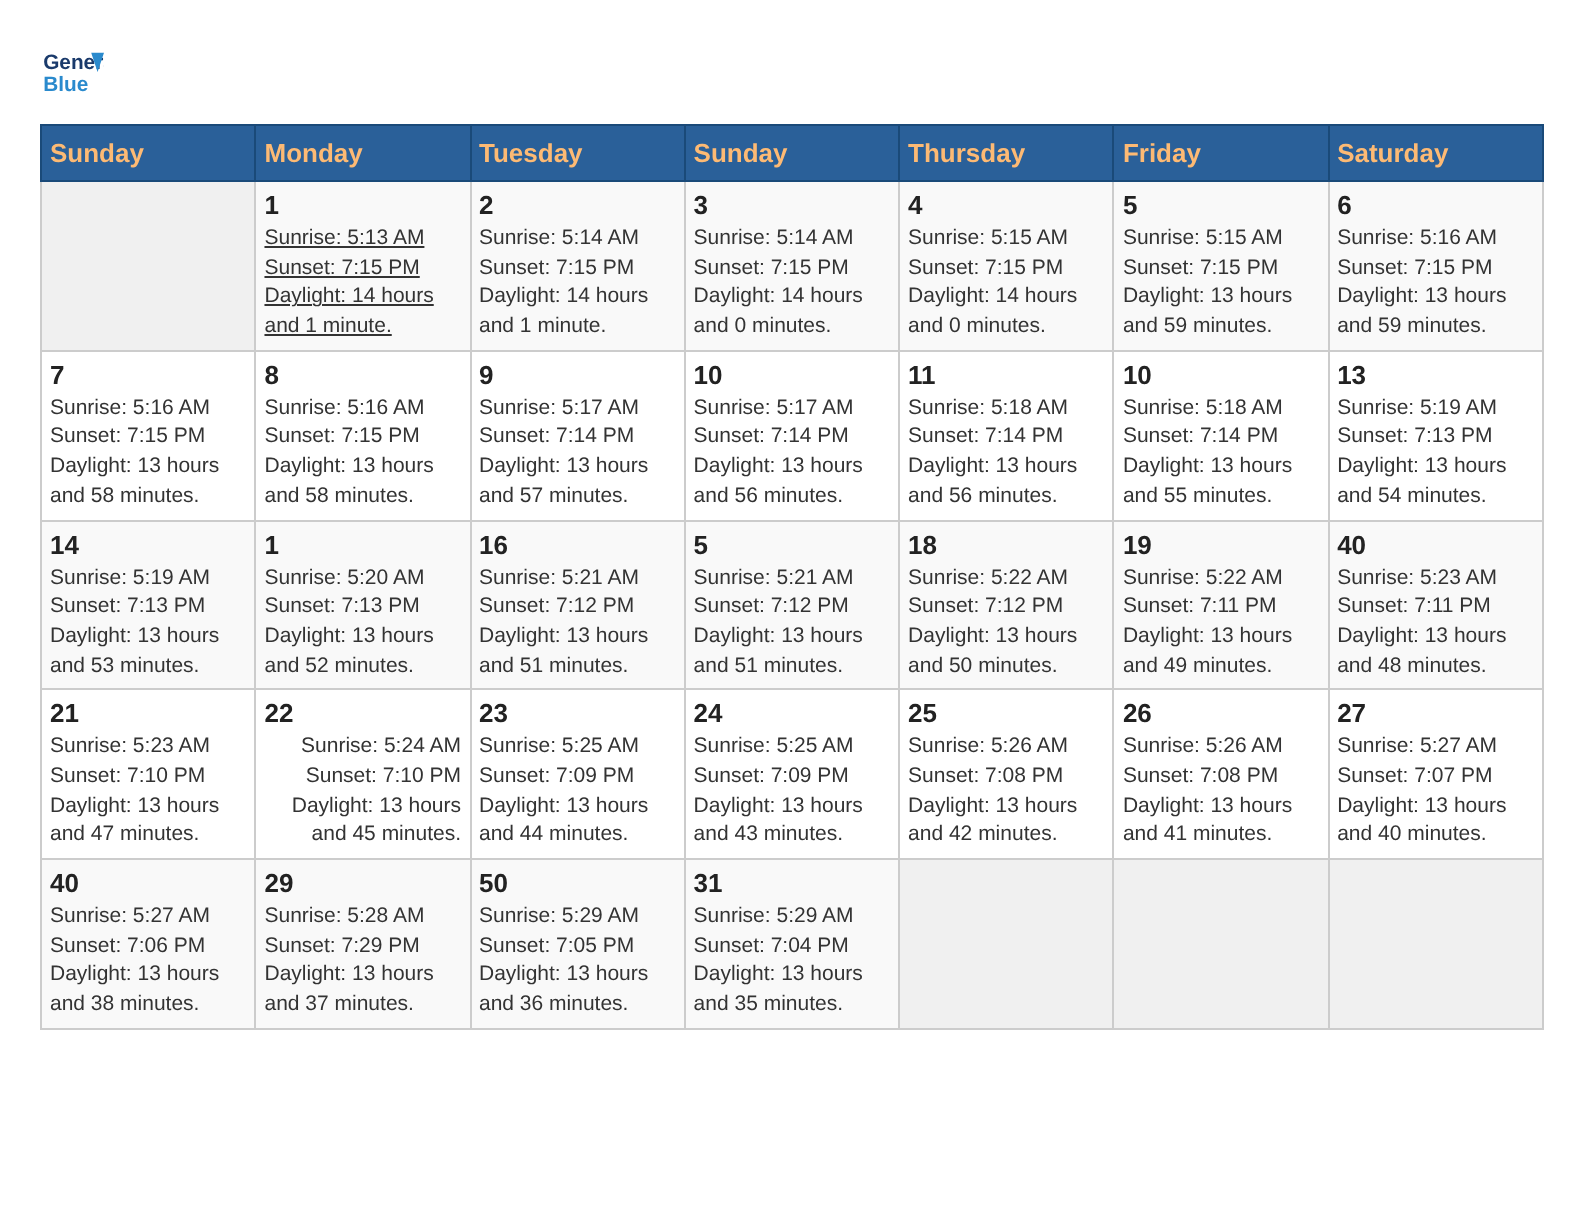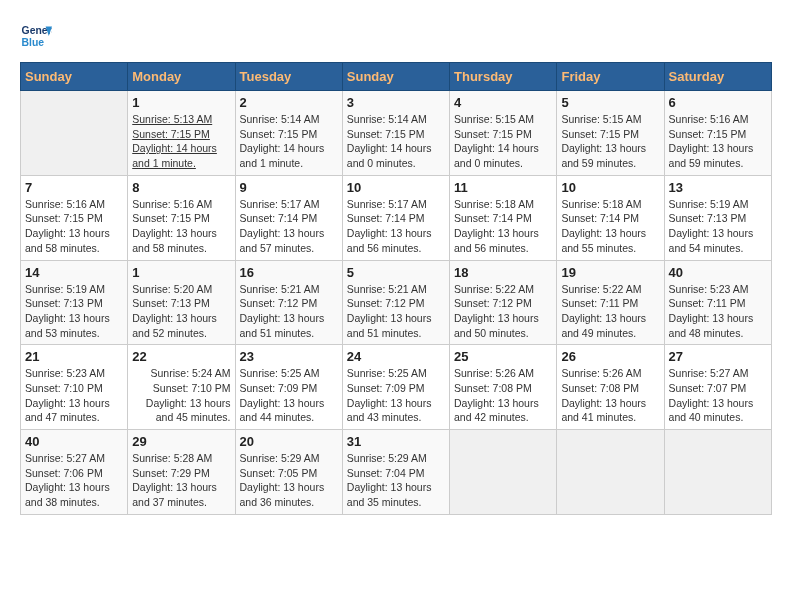--- a/index.html
+++ b/index.html
@@ -317,21 +317,21 @@
 and 38 minutes.</div>
         </td>
         <td>
           <span class="day-number">29</span>
           <div class="day-info" style="white-space: pre-line;">Sunrise: 5:28 AM
 Sunset: 7:29 PM
 Daylight: 13 hours
 and 37 minutes.</div>
         </td>
         <td>
-          <span class="day-number">20</span>
+          <span class="day-number">50</span>
           <div class="day-info" style="white-space: pre-line;">Sunrise: 5:29 AM
 Sunset: 7:05 PM
 Daylight: 13 hours
 and 36 minutes.</div>
         </td>
         <td>
           <span class="day-number">31</span>
           <div class="day-info" style="white-space: pre-line;">Sunrise: 5:29 AM
 Sunset: 7:04 PM
 Daylight: 13 hours

